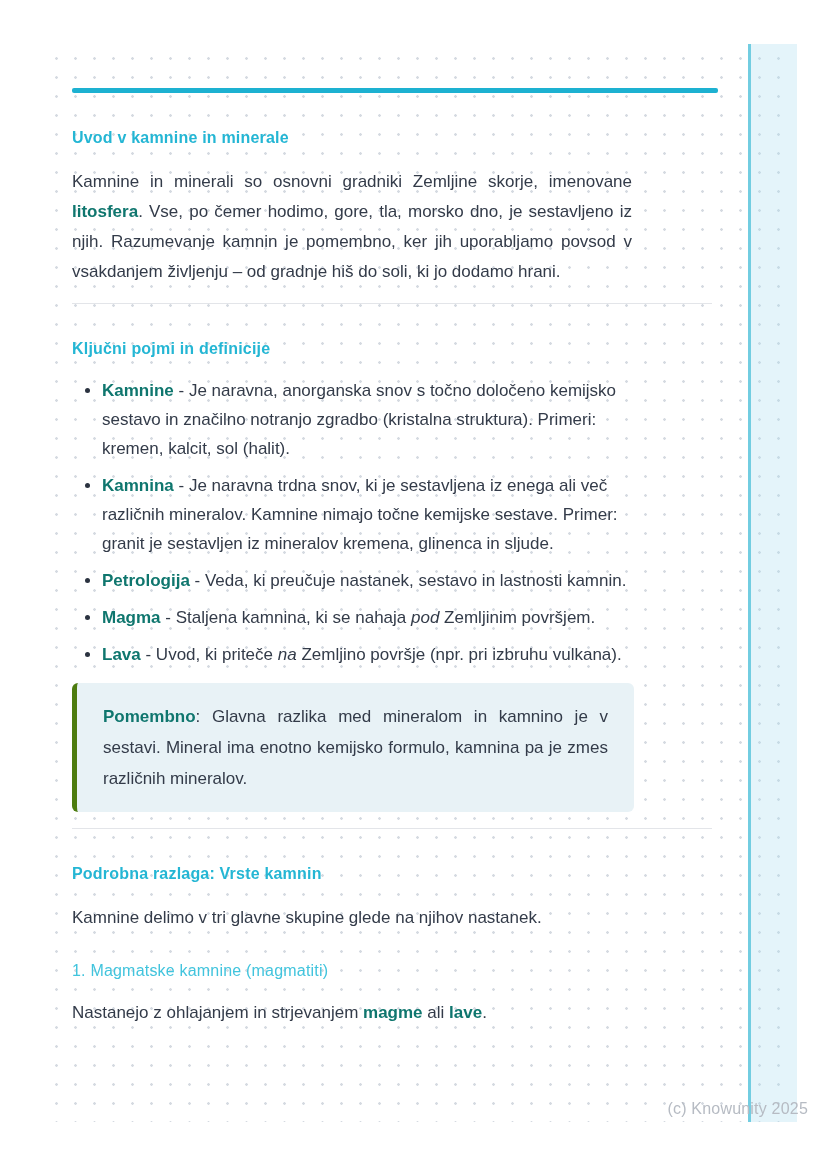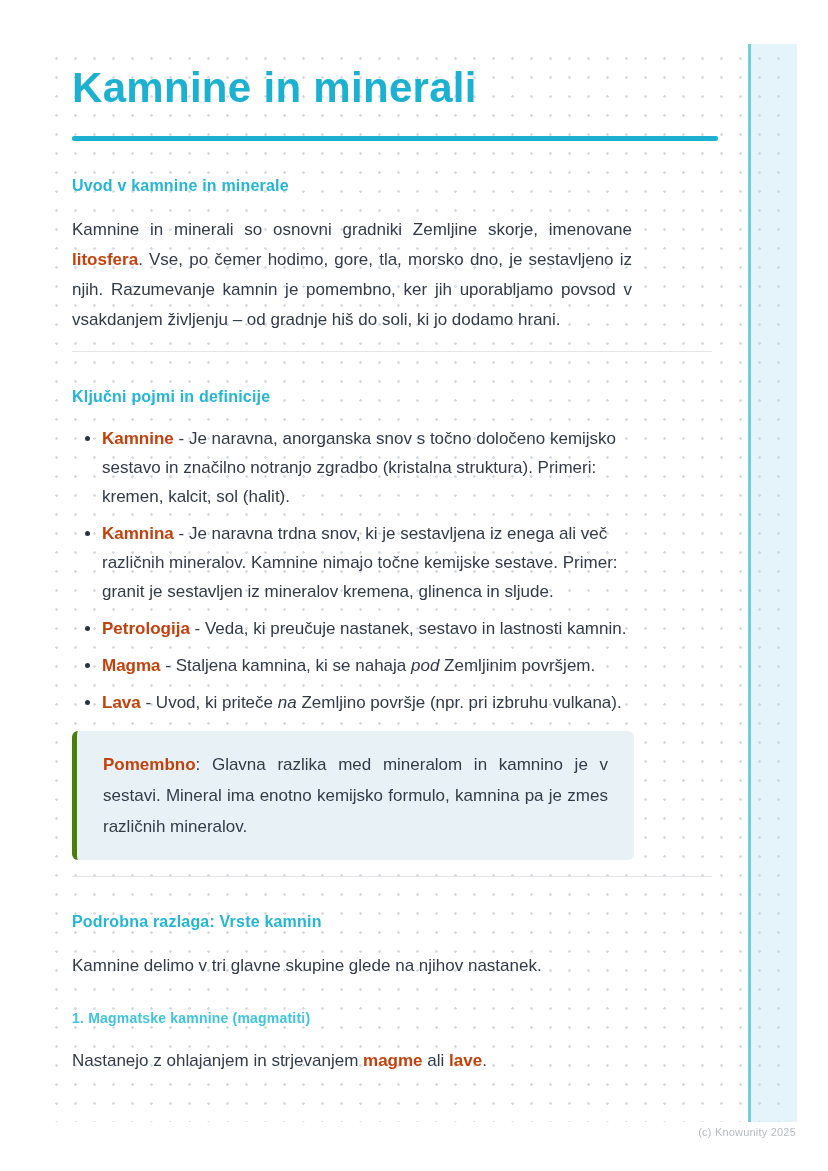--- a/index.html
+++ b/index.html
@@ -29,60 +29,59 @@
     color:#1db1d1;letter-spacing:0.3px;
   }
   .rule-accent{
     height:5px;background:#1db1d1;border:none;margin:24px 0 0 0;border-radius:2px;
   }
   h2.sec{
     margin:30px 0 0 0;font-size:16px;line-height:30px;font-weight:bold;
     color:#24b6d4;letter-spacing:0.2px;
   }
   h3.sub{
-    margin:24px 0 0 0;font-size:14px;line-height:27px;font-weight:bold;
+    margin:24px 0 0 0;font-size:16px;line-height:27px;font-weight:normal;
     color:#41c4dd;letter-spacing:0.2px;
   }
   p.body{
     margin:14px 0 0 0;font-size:17px;line-height:30px;width:560px;
   }
   p.just{text-align:justify;}
   hr.soft{
     border:none;border-top:1px solid #e3e5e9;margin:16px 0 0 0;width:640px;
   }
   ul.terms{
     margin:12px 0 0 0;padding:0 0 0 30px;width:530px;
   }
   ul.terms li{
     font-size:17px;line-height:29px;margin:0 0 8px 0;color:#333b49;
   }
   ul.terms li::marker{color:#2b3340;}
-  b{color:#c2410c;}
+  b{color:#0f766e;}
   .callout{
     margin:14px 0 0 0;width:505px;
     background:#e8f2f6;border-left:5px solid #4d7c0f;
     border-radius:6px;padding:18px 26px 18px 26px;
   }
   .callout p{
     margin:0;font-size:17px;line-height:31px;text-align:justify;color:#333b49;
   }
   .footer{
-    position:absolute;top:1100px;right:32px;z-index:3;
-    font-size:11px;color:#b6bbc3;letter-spacing:0.2px;margin-top:26px;
+    position:absolute;top:1100px;right:20px;z-index:3;
+    font-size:16px;color:#b6bbc3;letter-spacing:0.2px;
   }
 </style>
 </head>
 <body>
 
 <div class="dot-area"></div>
 <div class="stripe"></div>
 
 <div class="content">
 
-  <h1 class="title">Kamnine in minerali</h1>
   <hr class="rule-accent">
 
   <h2 class="sec">Uvod v kamnine in minerale</h2>
   <p class="body just"><span>Kamnine in minerali so osnovni gradniki Zemljine skorje, imenovane </span><b>litosfera</b><span>. Vse, po čemer hodimo, gore, tla, morsko dno, je sestavljeno iz njih. Razumevanje kamnin je pomembno, ker jih uporabljamo povsod v vsakdanjem življenju – od gradnje hiš do soli, ki jo dodamo hrani.</span></p>
 
   <hr class="soft">
 
   <h2 class="sec">Ključni pojmi in definicije</h2>
   <ul class="terms">
     <li><b>Kamnine</b><span> - </span><span>Je naravna, anorganska snov s točno določeno kemijsko sestavo in značilno notranjo zgradbo (kristalna struktura). Primeri: kremen, kalcit, sol (halit).</span><i></i><span></span></li>

